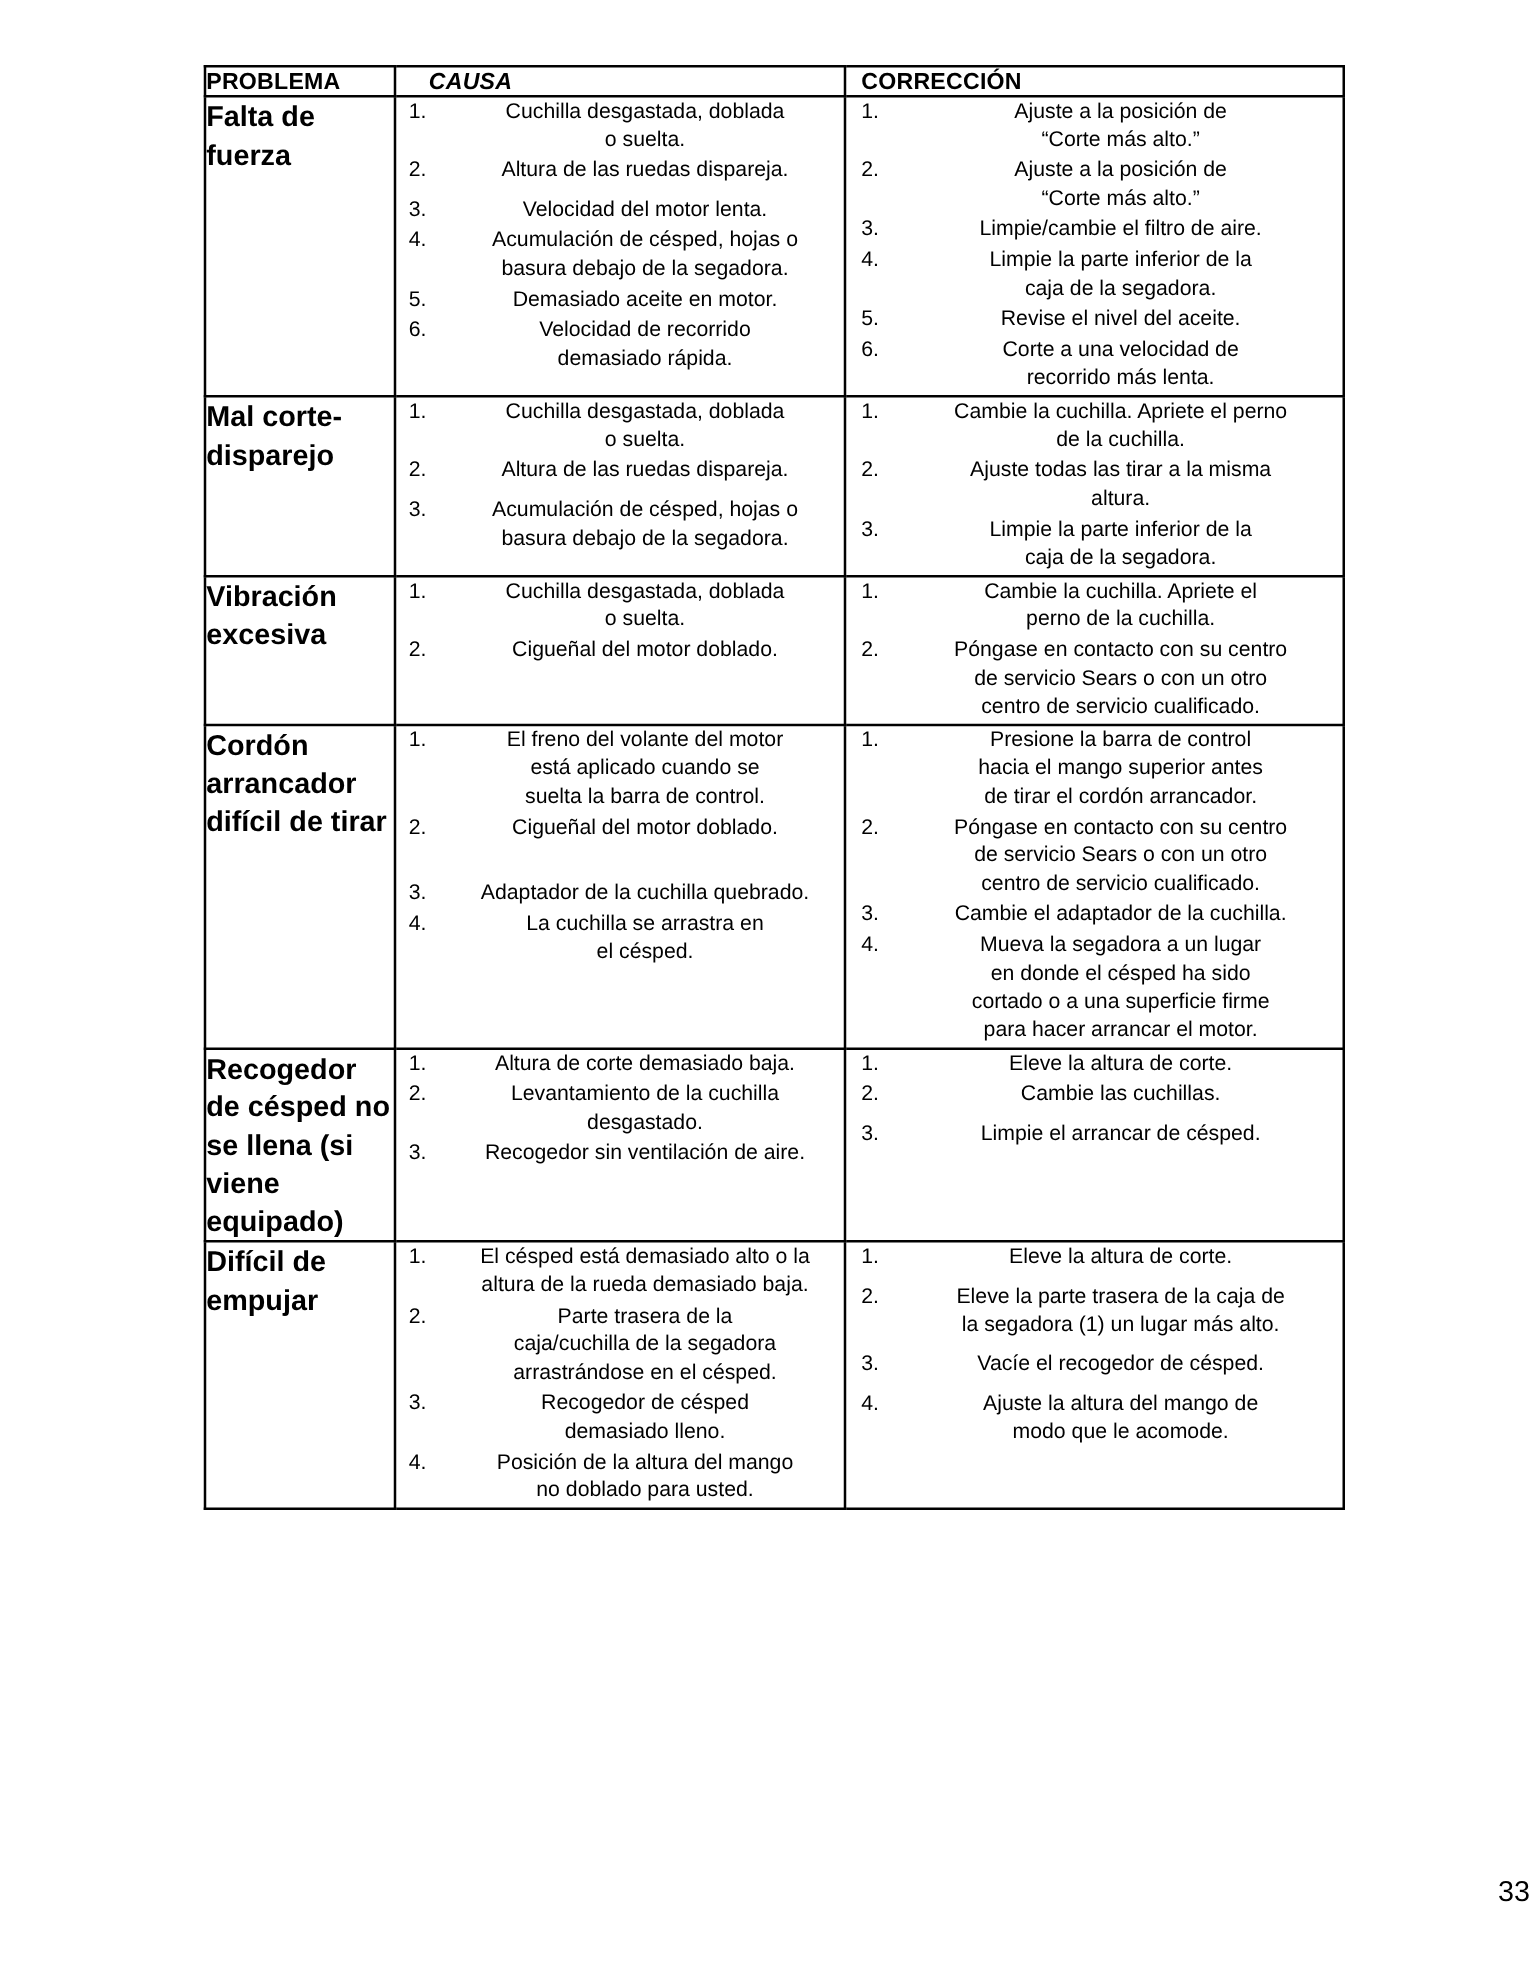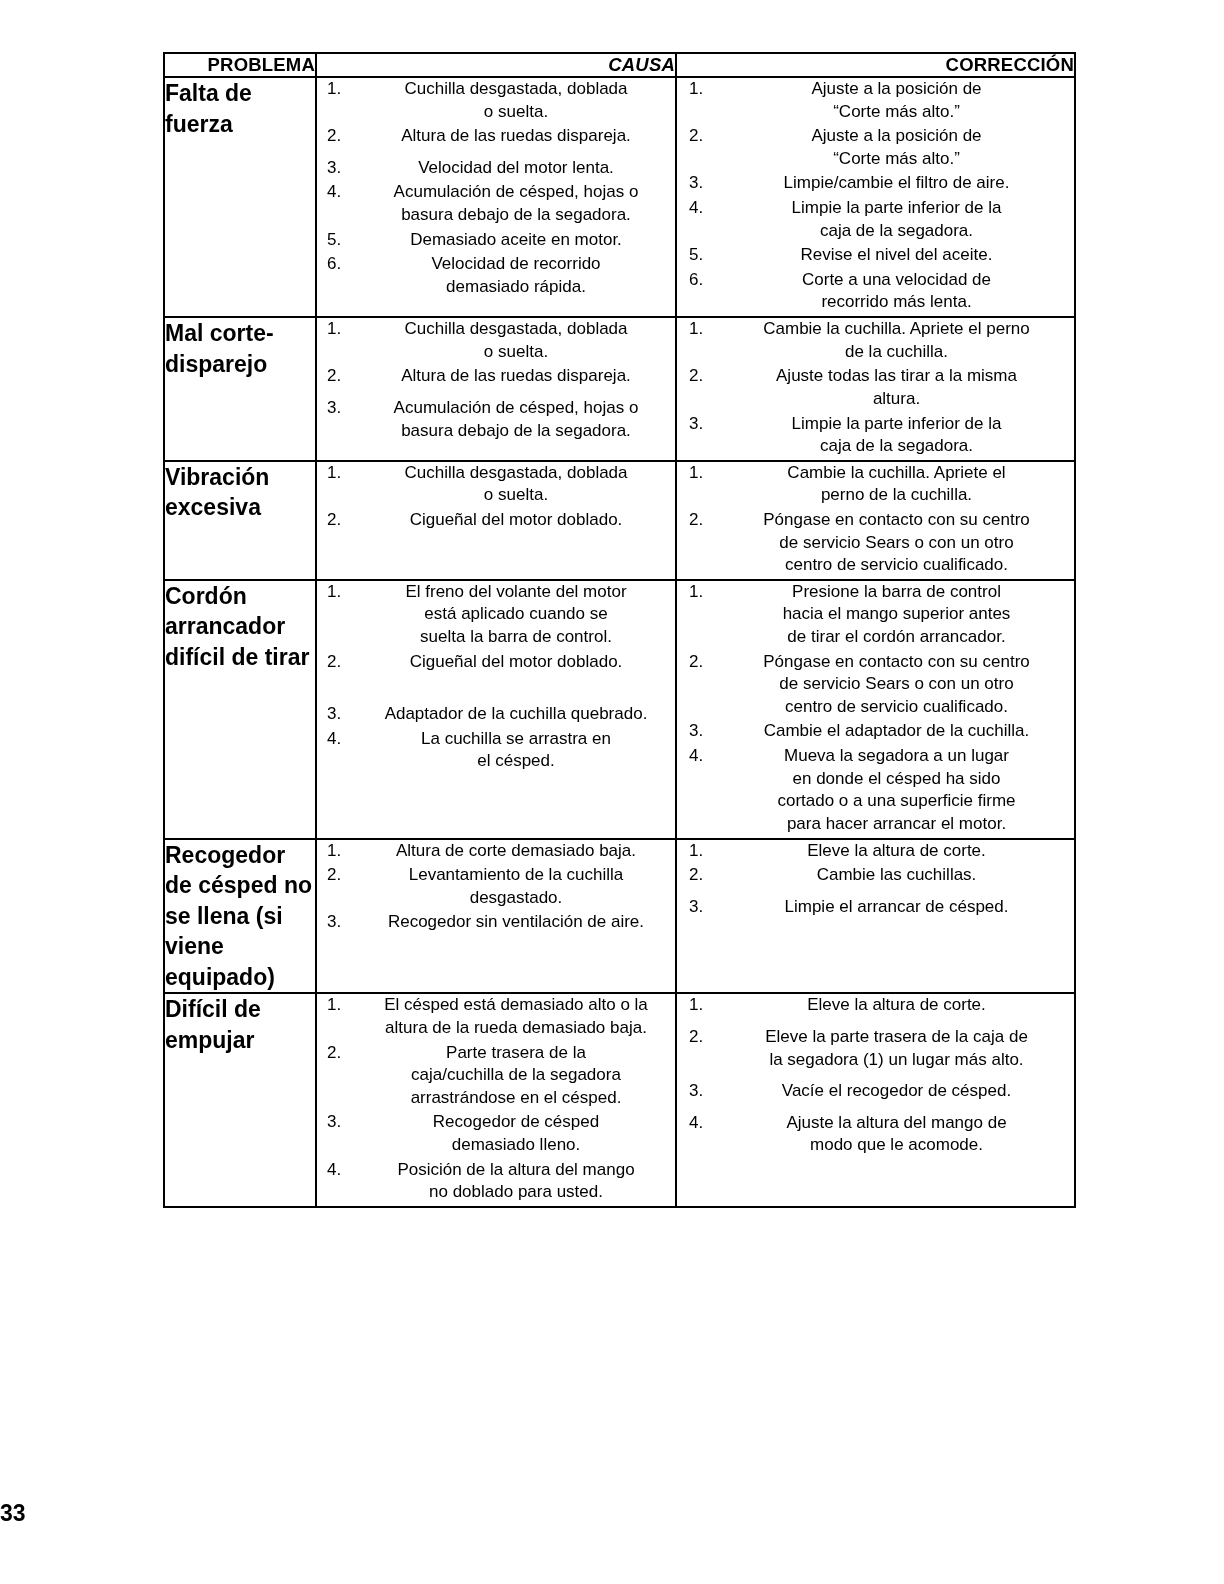--- a/index.html
+++ b/index.html
@@ -41,21 +41,21 @@
     vertical-align: top;
     padding: 0;
   }
   col.c-problem { width: 152px; }
   col.c-causa   { width: 360px; }
   col.c-corr    { width: 399px; }
 
   thead th {
     font-size: 18.5px;
     font-weight: bold;
-    text-align: right;
+    text-align: left;
     padding: 7px 0 8px 8px;
     letter-spacing: 0.2px;
   }
   thead th.th-causa { padding-left: 26px; font-style: italic; }
   thead th.th-corr  { padding-left: 12px; }
 
   td.problem {
     font-size: 23px;
     font-weight: bold;
     line-height: 1.33;
@@ -90,23 +90,22 @@
     text-align: center;
   }
   li.gap-before-sm { margin-top: 9px; }
   li.gap-before-lg { margin-top: 30px; }
 
   .pagenum {
     position: absolute;
     left: 0;
     right: 0;
     top: 1500px;
-    text-align: left;
+    text-align: right;
     font-size: 23px;
-    font-weight: bold;
   }
 </style>
 </head>
 <body>
 
 <div class="page">
 
 
   <table class="troubleshoot">
     <colgroup>

